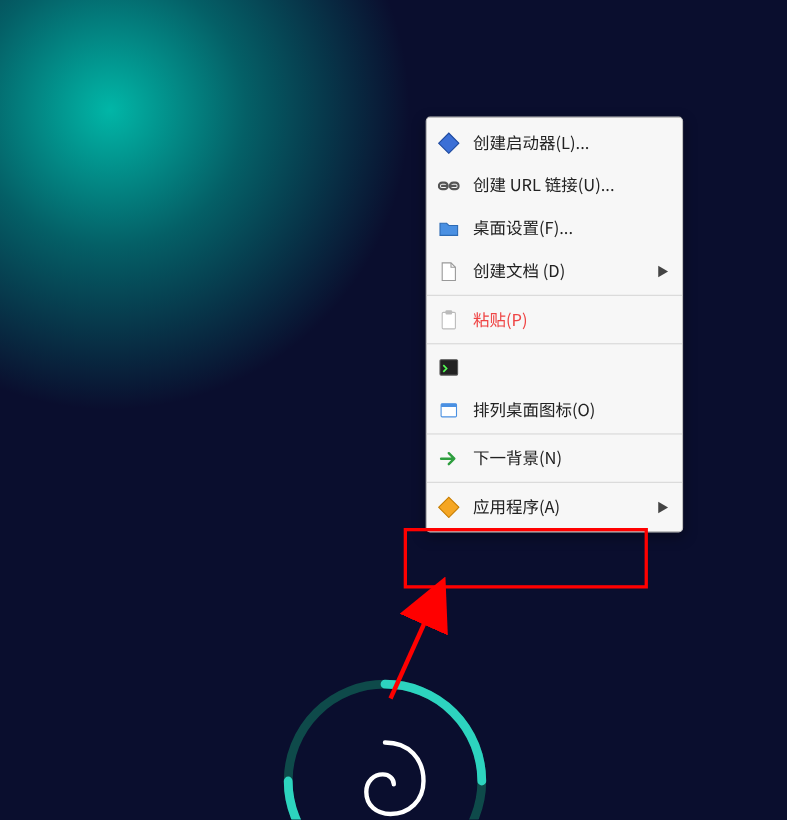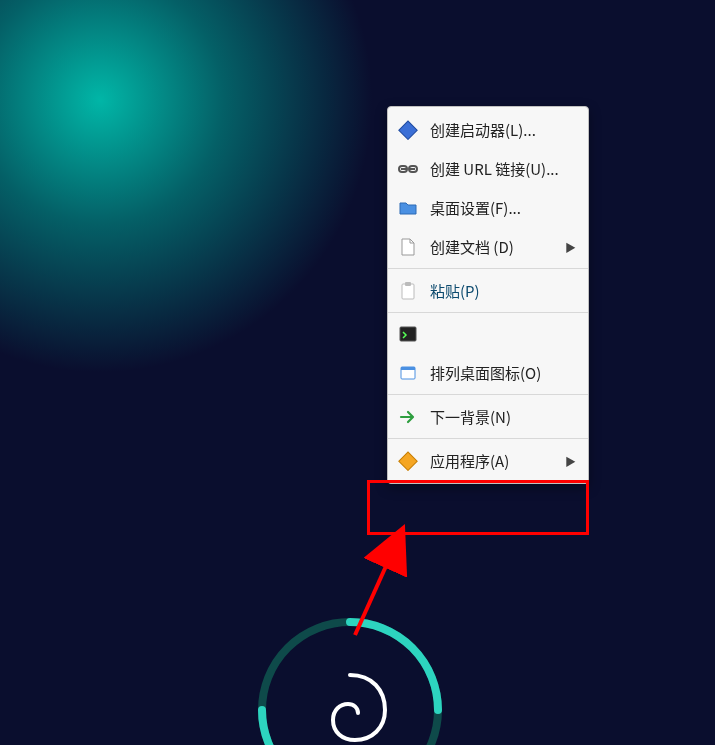--- a/index.html
+++ b/index.html
@@ -38,39 +38,39 @@
     left: 50px;
     top: 50px;
     width: 100px;
     height: 100px;
   }
   
   .menu {
     position: absolute;
     left: 387px;
     top: 106px;
-    width: 202px;
+    width: 234px;
     background: #f7f7f7;
     border: 1px solid #c0c0c0;
     border-radius: 4px;
     box-shadow: 0 4px 12px rgba(0,0,0,0.35);
     padding: 3px 0;
     font-size: 15px;
     color: #222;
   }
   .menu-item {
     display: flex;
     align-items: center;
     padding: 9px 12px 9px 10px;
     gap: 12px;
     cursor: pointer;
     position: relative;
   }
   .menu-item.disabled {
-    color: #0c4a6e;
+    color: #ef4444;
     cursor: default;
   }
   .menu-item .icon {
     width: 20px;
     height: 20px;
     flex-shrink: 0;
     display: flex;
     align-items: center;
     justify-content: center;
   }

